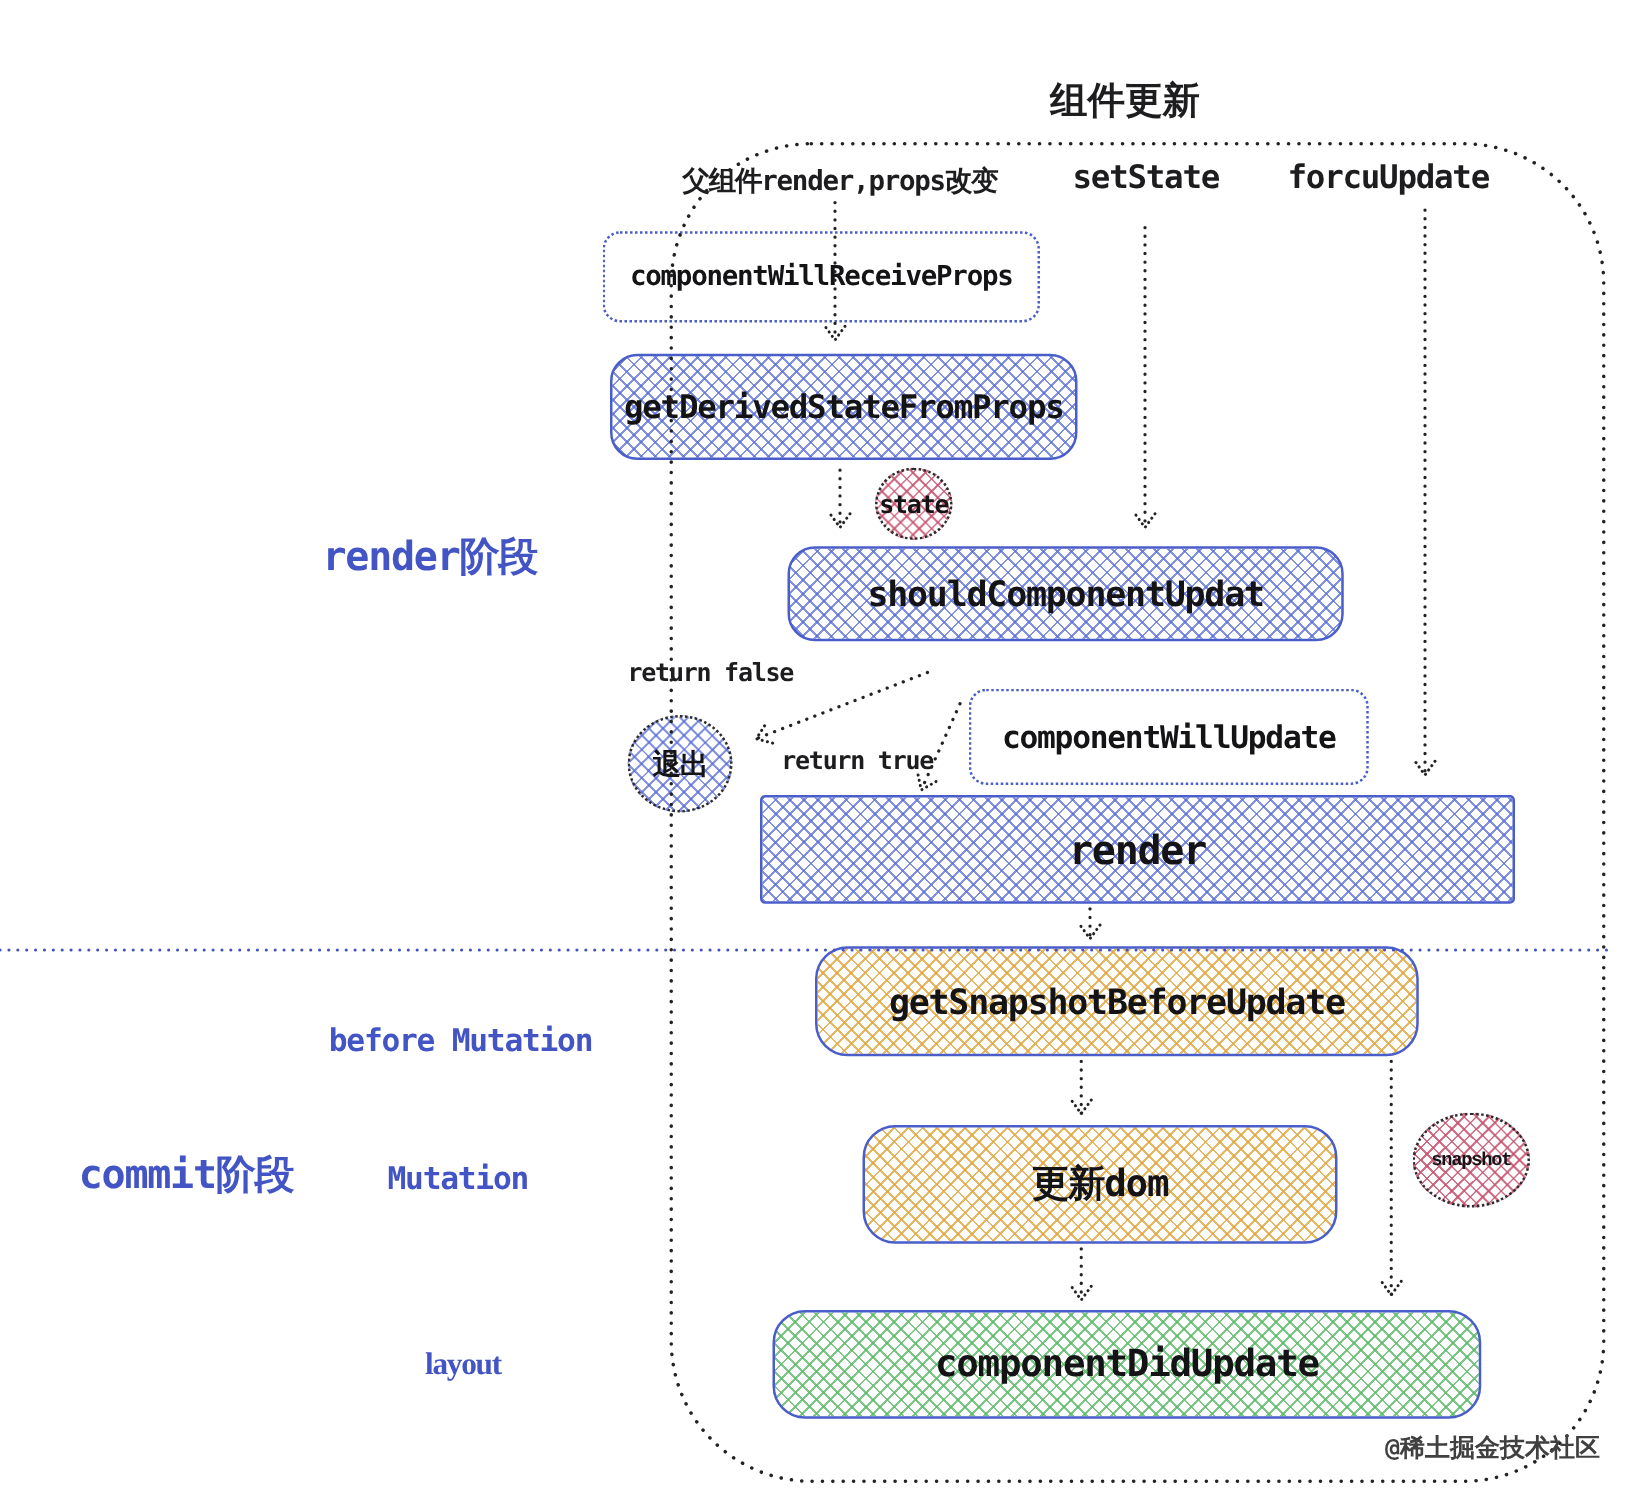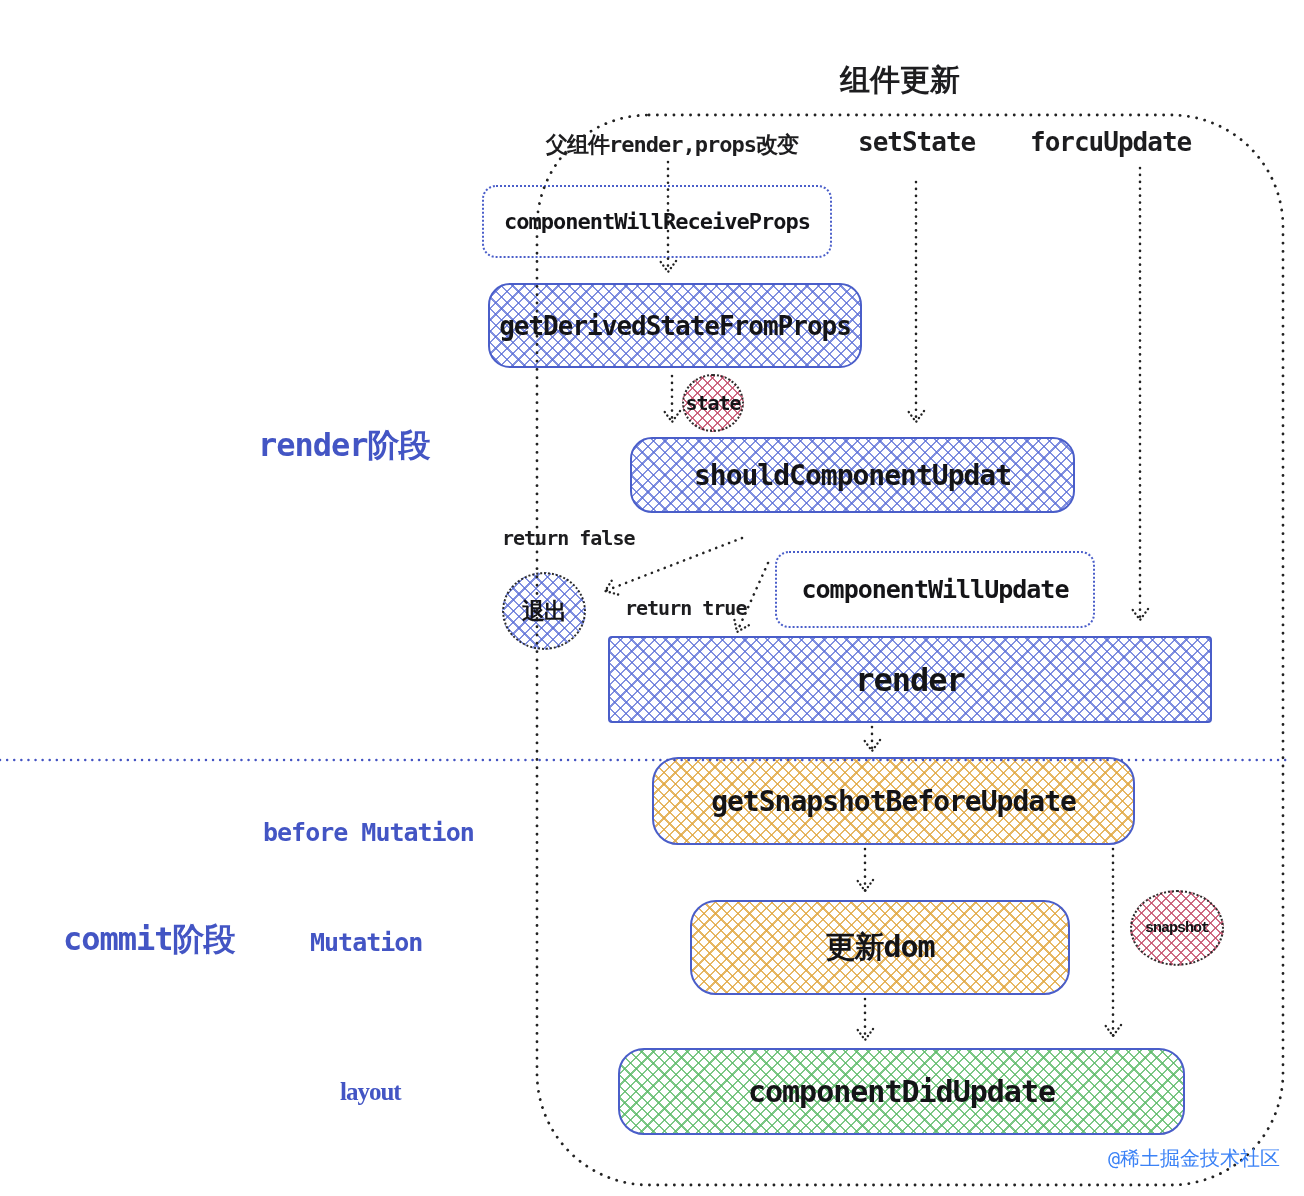--- a/index.html
+++ b/index.html
@@ -39,21 +39,21 @@
   .dotted-blue-border{border:2.5px dotted #4a5ec9;}
   .badge{
     position:absolute;display:flex;align-items:center;justify-content:center;
     box-sizing:border-box;font-weight:bold;color:#141417;
     border:2.5px dotted #2b2b2b;border-radius:50%;background-color:#ffffff;
     letter-spacing:-1px;white-space:nowrap;
   }
   svg.overlay{position:absolute;left:0;top:0;z-index:6;pointer-events:none;}
   .node,.badge{z-index:2;}
   .txt{z-index:3;}
-  .wm{color:#3b82f6;font-weight:normal;}
+  .wm{color:#404040;font-weight:bold;}
 </style>
 </head>
 <body>
 
 <svg class="overlay" width="1304" height="1196" viewBox="0 0 1304 1196">
   <defs>
     <marker id="ah" markerWidth="30" markerHeight="30" viewBox="-15 -15 30 30" refX="0" refY="0" orient="auto" markerUnits="userSpaceOnUse">
       <path d="M-11,-8 L0,0 L-11,8" fill="none" stroke="#222222" stroke-width="2.4" stroke-dasharray="0.1 4.2" stroke-linecap="round"></path>
     </marker>
   </defs>
@@ -114,21 +114,21 @@
 </div>
 
 <div class="node solid-border hatch-orange" style="left:690px;top:900px;width:380px;height:95px;border-radius:26px;font-size:30px;">
   <span>更新dom</span>
 </div>
 
 <div class="node solid-border hatch-green" style="left:618px;top:1048px;width:567px;height:87px;border-radius:26px;font-size:30px;">
   <span>componentDidUpdate</span>
 </div>
 
-<div class="badge hatch-pink" style="left:682px;top:374px;width:62px;height:58px;font-size:20px;align-items:center;">
+<div class="badge hatch-pink" style="left:700px;top:374px;width:62px;height:58px;font-size:20px;align-items:center;">
   <span>state</span>
 </div>
 
 <div class="badge hatch-blue" style="left:502px;top:572px;width:84px;height:78px;font-size:23px;">
   <span>退出</span>
 </div>
 
 <div class="badge hatch-pink" style="left:1130px;top:890px;width:94px;height:76px;font-size:15px;font-family:Liberation Mono, monospace;">
   <span>snapshot</span>
 </div>

